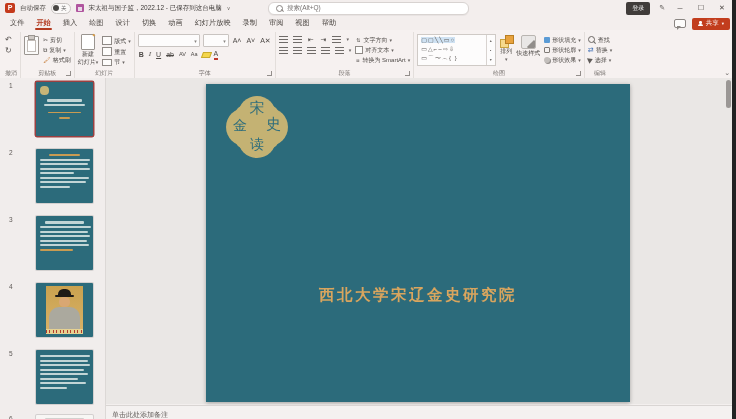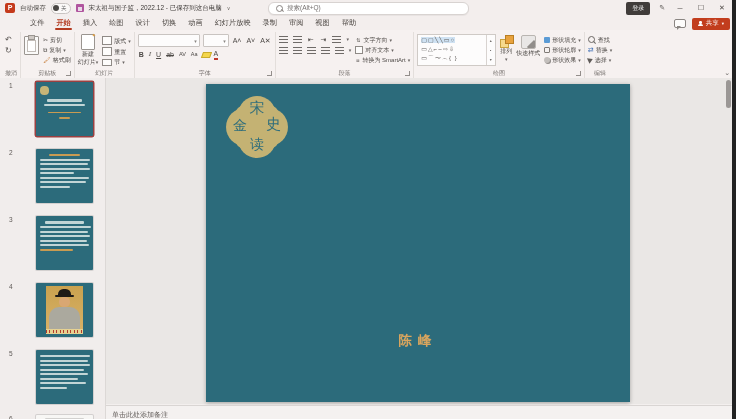--- a/index.html
+++ b/index.html
@@ -25,21 +25,21 @@
             padding-left:7px;font-size:6.5px;color:#767170;box-shadow:0 1px 1px rgba(0,0,0,.05);}
   .mag{width:5px;height:5px;border:1px solid #8a8582;border-radius:50%;position:relative;flex:0 0 auto;}
   .mag::after{content:"";position:absolute;left:4px;top:4px;width:3px;height:1px;background:#8a8582;transform:rotate(45deg);}
   .tb-right{position:absolute;right:8px;top:0;height:16px;display:flex;align-items:center;gap:9px;}
   .login-btn{background:#403c3a;color:#fff;font-size:6px;padding:2px 6px;border-radius:2px;}
   .pen-ic{font-size:7px;color:#5f5b58;}
   .winctl{font-size:7px;color:#4c4845;width:12px;text-align:center;}
 
   
   .menubar{position:absolute;left:0;top:16px;right:0;height:14px;background:#f3eeed;
-           display:flex;align-items:flex-start;padding-left:4px;font-size:7.2px;color:#4a4541;margin-left:20px;}
+           display:flex;align-items:flex-start;padding-left:4px;font-size:7.2px;color:#4a4541;}
   .tab{padding:0 6px;line-height:14px;position:relative;white-space:nowrap;}
   .tab.active{color:#b33a20;font-weight:bold;}
   .tab.active::after{content:"";position:absolute;left:5px;right:5px;bottom:0;height:2px;background:#b33a20;border-radius:1px;}
   .mb-right{position:absolute;right:6px;top:1px;height:13px;display:flex;align-items:center;gap:6px;}
   .comment-ic{width:10px;height:7px;border:1px solid #8a8582;border-radius:2px;position:relative;background:#fdfcfb;}
   .comment-ic::after{content:"";position:absolute;left:2px;bottom:-3px;border:2px solid transparent;border-top-color:#8a8582;border-left-color:#8a8582;}
   .share-btn{background:#c23d1d;color:#fff;border-radius:2px;font-size:6.5px;height:12px;
              display:flex;align-items:center;gap:3px;padding:0 6px;}
   .person-ic{width:5px;height:5px;position:relative;}
   .person-ic::before{content:"";position:absolute;left:1.2px;top:0;width:2.6px;height:2.6px;border-radius:50%;background:#fff;}
@@ -449,21 +449,21 @@
           <i class="c1"></i>
             <i class="c2"></i>
             <i class="c3"></i>
             <i class="c4"></i>
             <i class="c5"></i>
           <b class="sc-top">宋</b>
           <b class="sc-left">金</b>
           <b class="sc-right">史</b>
           <b class="sc-bottom">读</b>
         </div>
-        <div class="s-auth">陈峰</div>
+        <div class="s-inst">西北大学宋辽金史研究院</div>
       </div>
       <div class="vscroll">
         <div class="vthumb"></div>
       </div>
       <div class="vnav">
         <span>▴</span>
         <span>▾</span>
       </div>
     </div>
 

